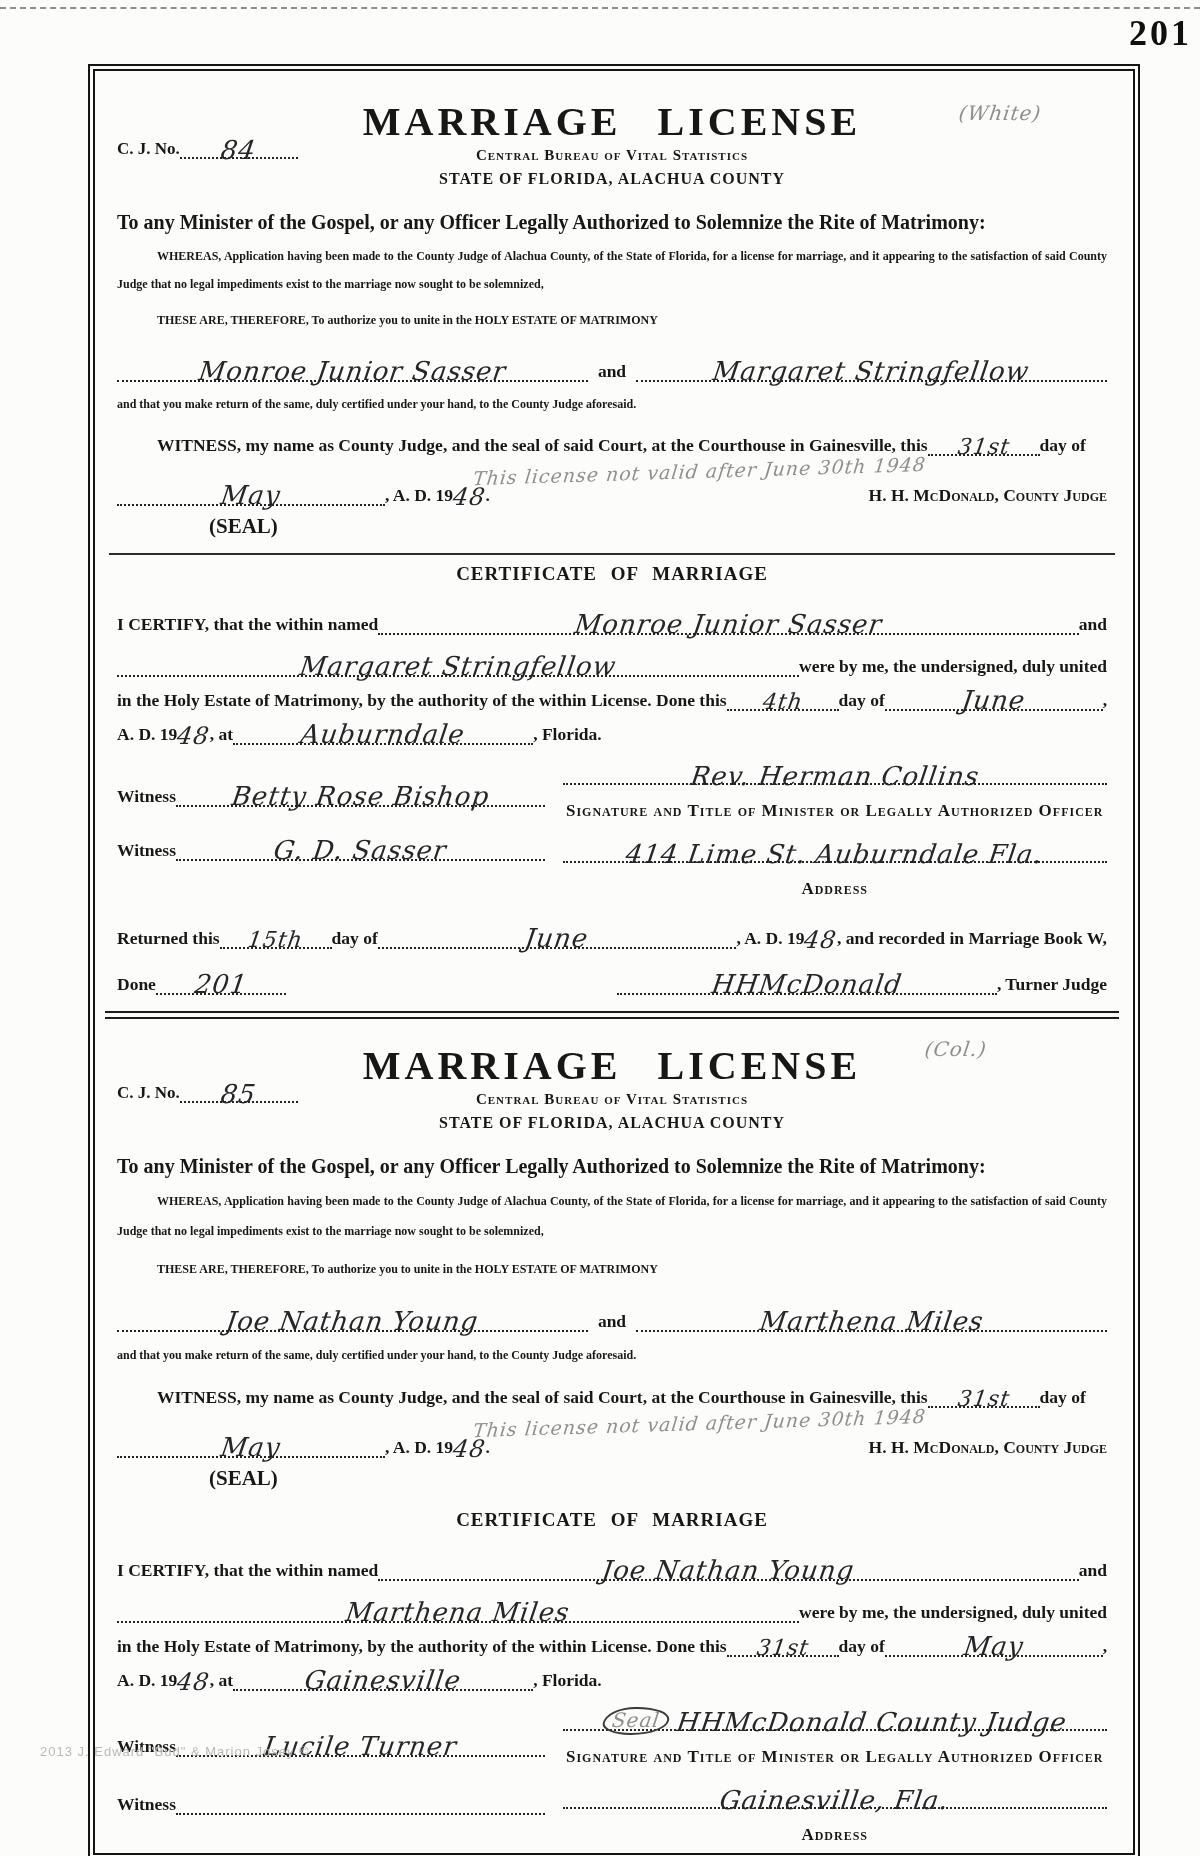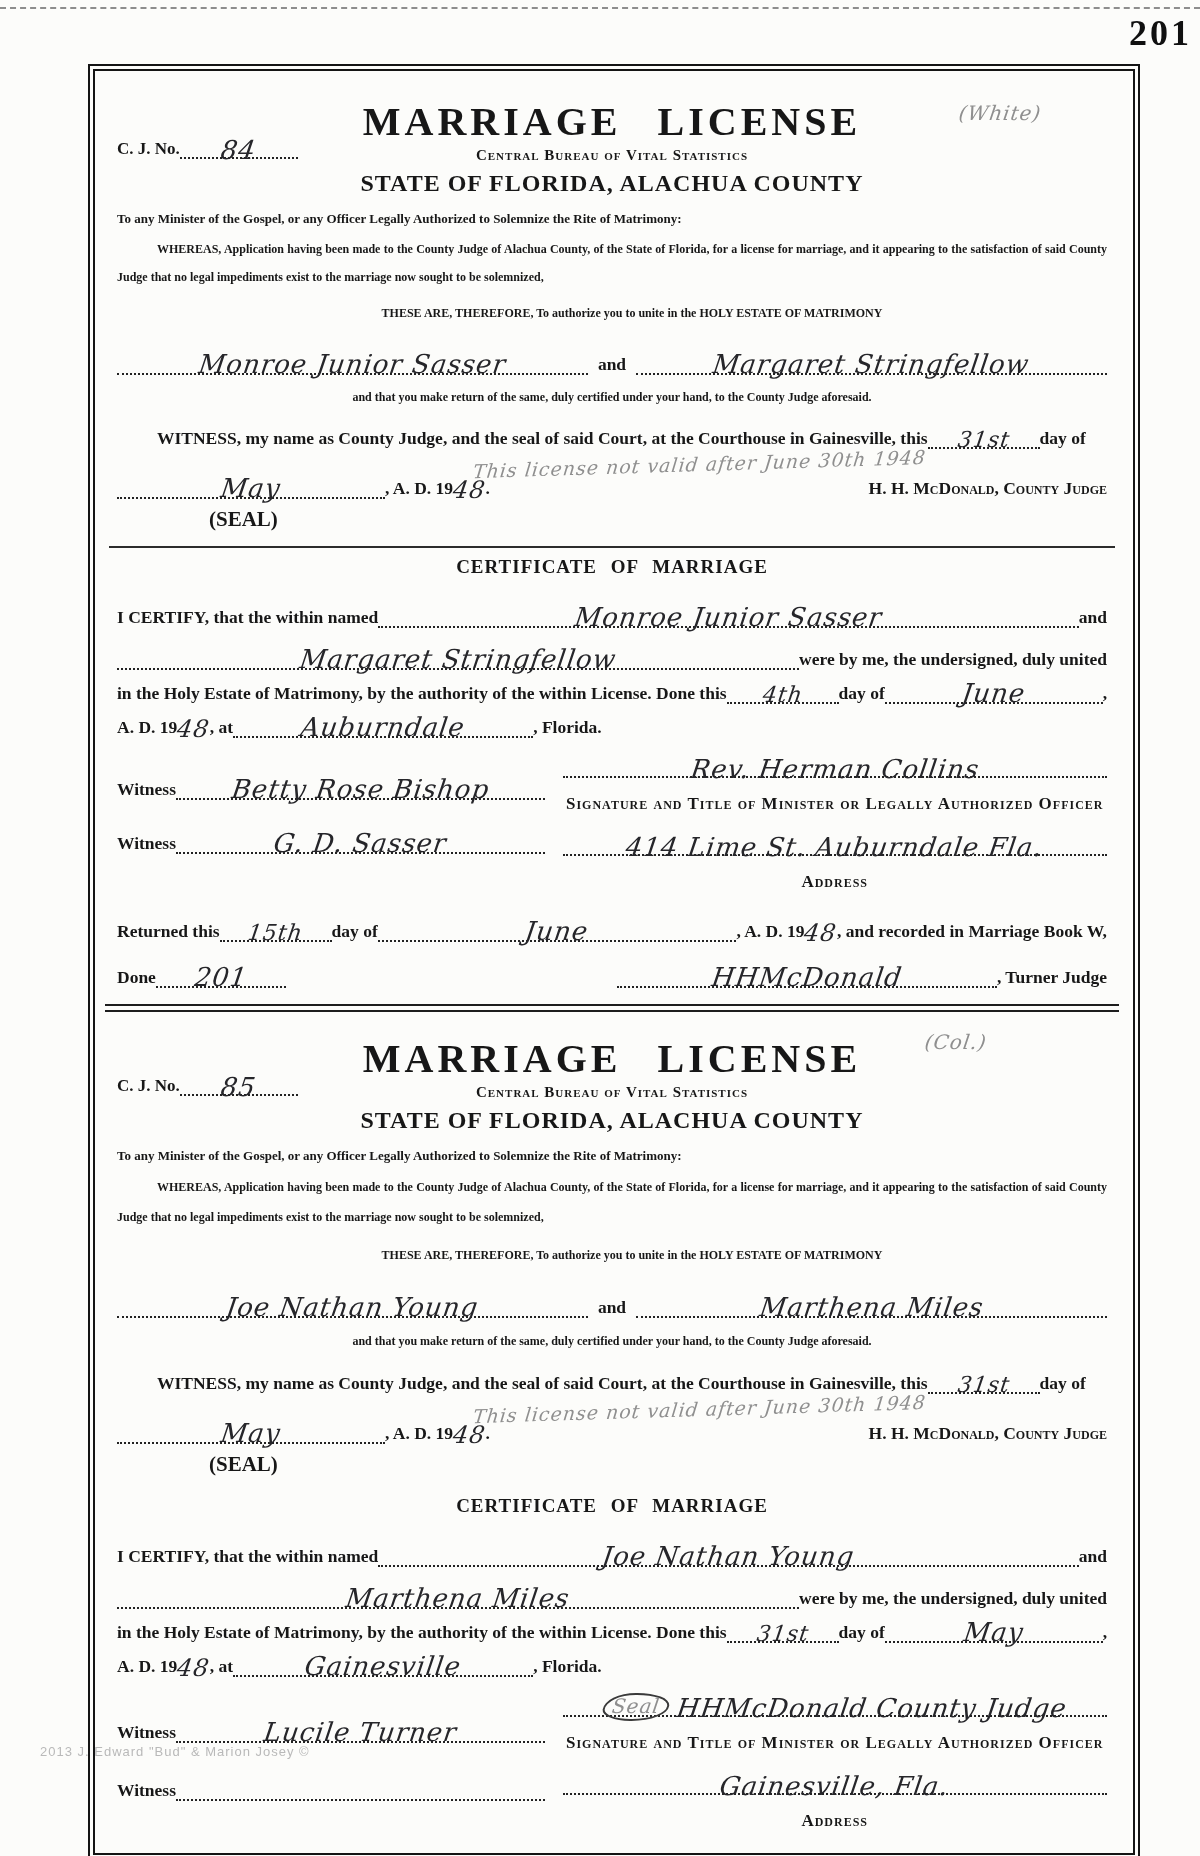--- a/index.html
+++ b/index.html
@@ -27,25 +27,25 @@
   .hw.year{font-size:24px;position:relative;top:3px;}
   .pencil{color:#8f8f8f;}
   
   .header-row{position:relative;margin-top:26px;height:96px;}
   .cj-line{position:absolute;left:0;top:36px;font-weight:bold;font-size:17px;display:flex;align-items:flex-end;}
   .cj-fill{display:inline-flex;justify-content:center;align-items:flex-end;width:118px;border-bottom:2px dotted #222;height:20px;}
   .cj-num{font-size:26px;position:relative;top:6px;}
   .titles{text-align:center;}
   .doc-title{font-size:40px;font-weight:800;letter-spacing:4px;word-spacing:22px;line-height:1.05;}
   .subtitle{font-size:15px;font-weight:bold;font-variant:small-caps;letter-spacing:1px;margin-top:4px;}
-  .state-line{font-size:24px;font-weight:bold;letter-spacing:1px;margin-top:6px;}
-  
-  .salutation{font-weight:bold;font-size:13px;margin:14px 0 0 0;}
+  .state-line{font-size:16px;font-weight:bold;letter-spacing:1px;margin-top:6px;}
+  
+  .salutation{font-weight:bold;font-size:20px;margin:14px 0 0 0;}
   .par{font-weight:bold;font-size:12px;line-height:28px;text-align:justify;margin:8px 0 0 0;text-indent:40px;}
-  .single{white-space:nowrap;text-align:center;}
+  .single{white-space:nowrap;text-align:left;}
   
   .fill-row{display:flex;align-items:flex-end;font-weight:bold;font-size:17.5px;margin-top:10px;}
   .plain{white-space:nowrap;}
   .fill{flex:1;display:inline-flex;justify-content:center;align-items:flex-end;border-bottom:2px dotted #222;height:22px;}
   .fill .hw{position:relative;top:4px;}
   .fill.day{flex:0 0 112px;}
   .fill.monthwide{flex:0 0 268px;}
   .fill.place{flex:0 0 300px;}
   .fill.pagefill{flex:0 0 130px;}
   .fill.sigfill{flex:0 0 380px;}

